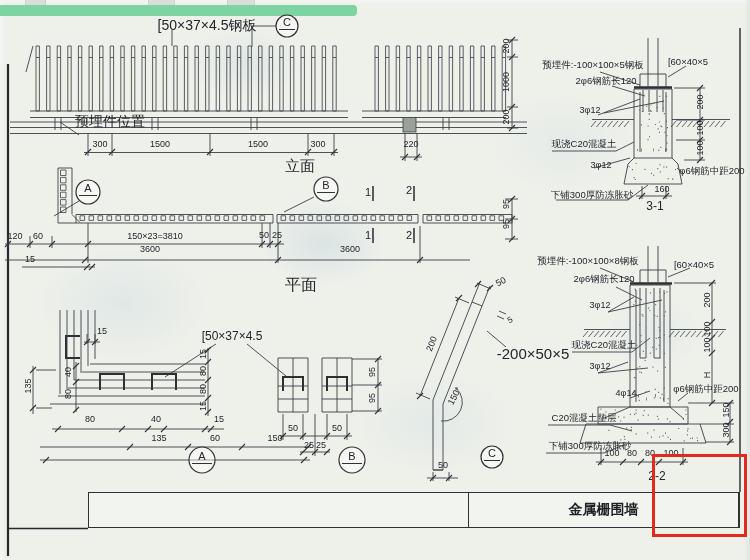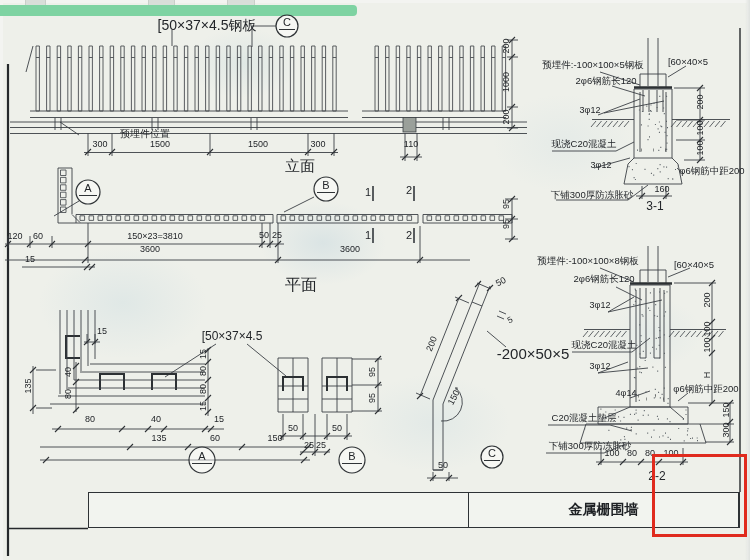--- a/index.html
+++ b/index.html
@@ -170,26 +170,26 @@
         <g>
           <circle cx="492" cy="457" r="11" fill="rgba(255,255,255,0.45)" stroke="#2f3336" stroke-width="1.2"></circle>
           <text x="492" y="456.5" text-anchor="middle" font-size="11" font-family="&quot;Liberation Sans&quot;,sans-serif" fill="#23262a">C</text>
           <path d="M484,460.5 H500" stroke="#2f3336" stroke-width="1"></path>
         </g>
       </g>
   </svg>
 
   <div id="anno-layer">
       <span class="anno" style="left: 207px; font-size: 14px; top: 18px;">[50×37×4.5钢板</span>
-      <span class="anno" style="left: 110px; font-size: 10px; top: 129px; margin-left: 35px;">预埋件位置</span>
+      <span class="anno" style="left: 110px; font-size: 14px; top: 114px;">预埋件位置</span>
       <span class="anno" style="left: 100px; top: 140px;">300</span>
       <span class="anno" style="left: 160px; top: 140px;">1500</span>
       <span class="anno" style="left: 258px; top: 140px;">1500</span>
       <span class="anno" style="left: 318px; top: 140px;">300</span>
-      <span class="anno" style="left: 411px; top: 140px;">110</span>
+      <span class="anno" style="left: 411px; top: 140px;">220</span>
       <span class="anno" style="left: 300px; font-size: 15px; top: 158px;">立面</span>
       <span class="anno" style="left: 506px; top: 46px; transform: translate(-50%, -50%) rotate(-90deg);">200</span>
       <span class="anno" style="left: 506px; top: 82px; transform: translate(-50%, -50%) rotate(-90deg);">1000</span>
       <span class="anno" style="left: 506px; top: 117px; transform: translate(-50%, -50%) rotate(-90deg);">200</span>
       <span class="anno" style="left: 593px; font-size: 9.5px; top: 60px;">预埋件:-100×100×5钢板</span>
       <span class="anno" style="left: 688px; font-size: 9.5px; top: 57px;">[60×40×5</span>
       <span class="anno" style="left: 606px; font-size: 9.5px; top: 76px;">2φ6钢筋长120</span>
       <span class="anno" style="left: 590px; top: 106px;">3φ12</span>
       <span class="anno" style="left: 584px; font-size: 9.5px; top: 139px;">现浇C20混凝土</span>
       <span class="anno" style="left: 601px; top: 161px;">3φ12</span>

